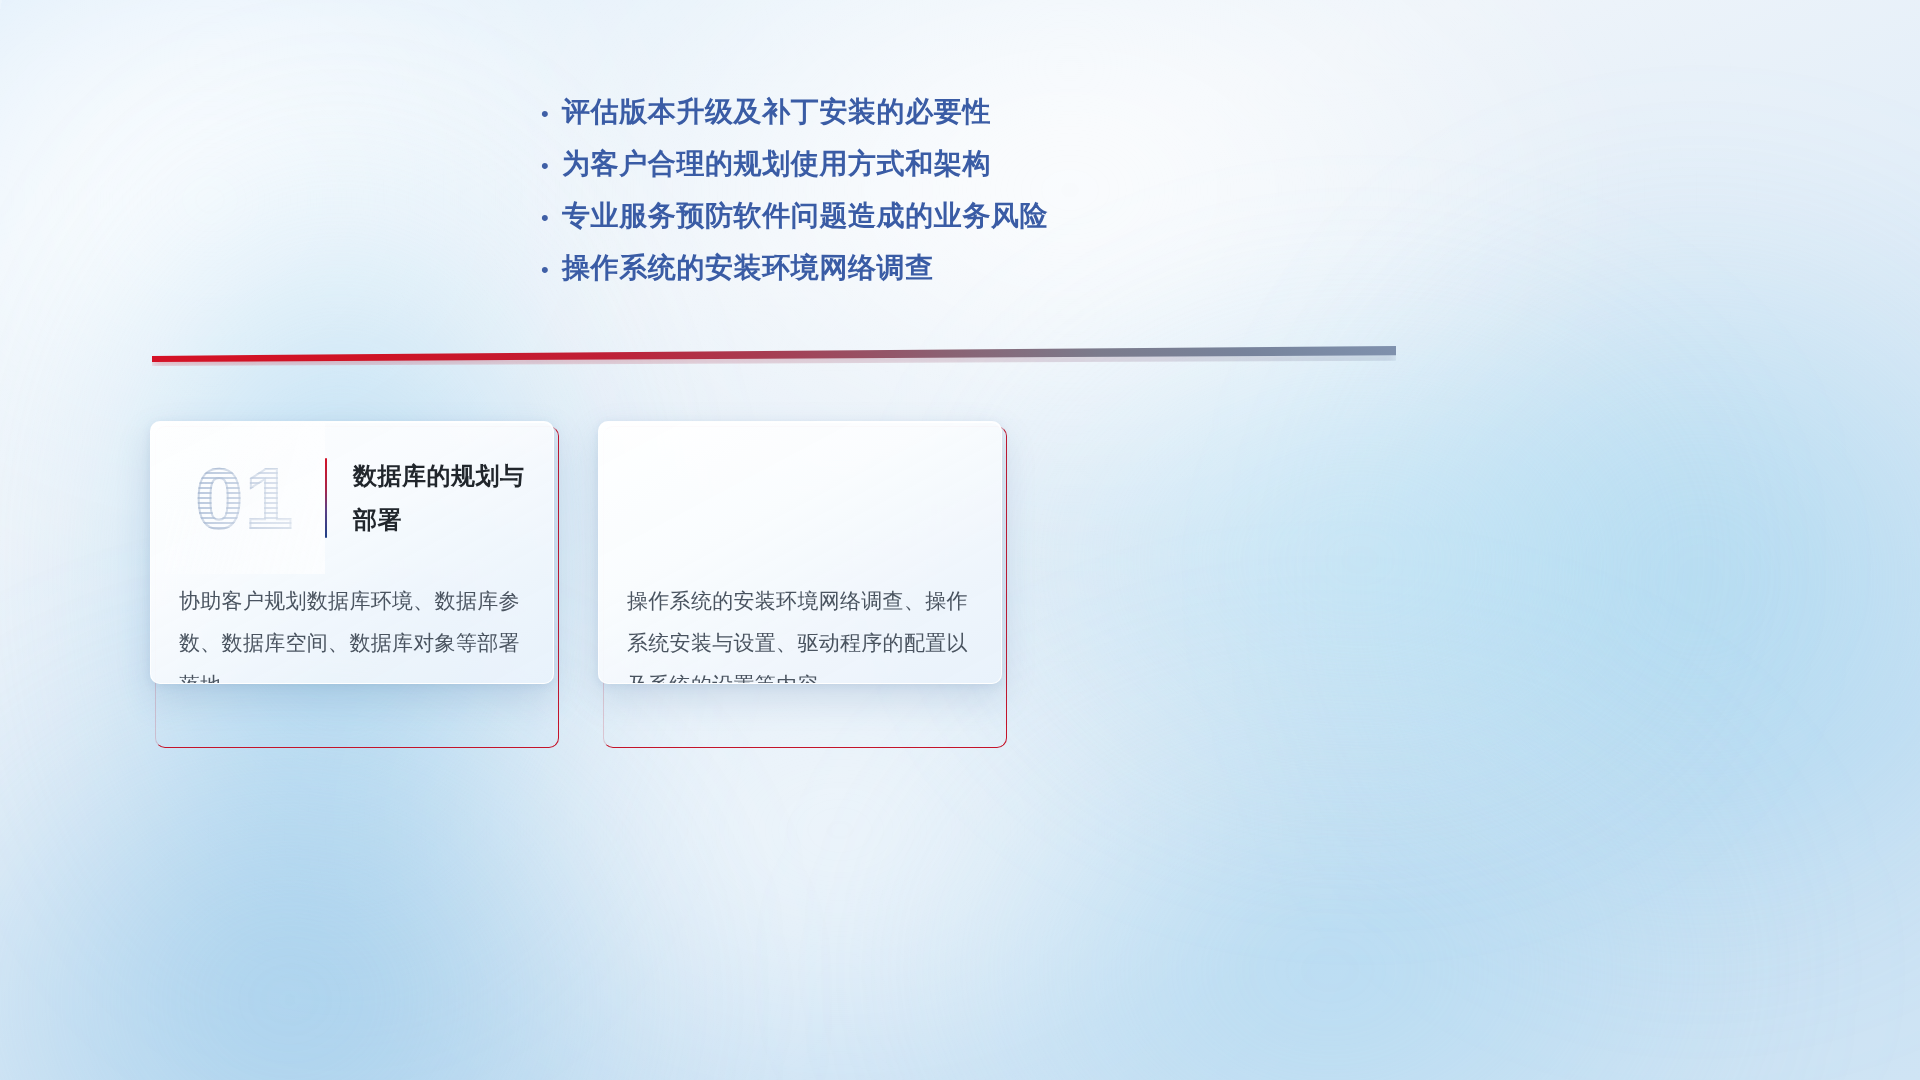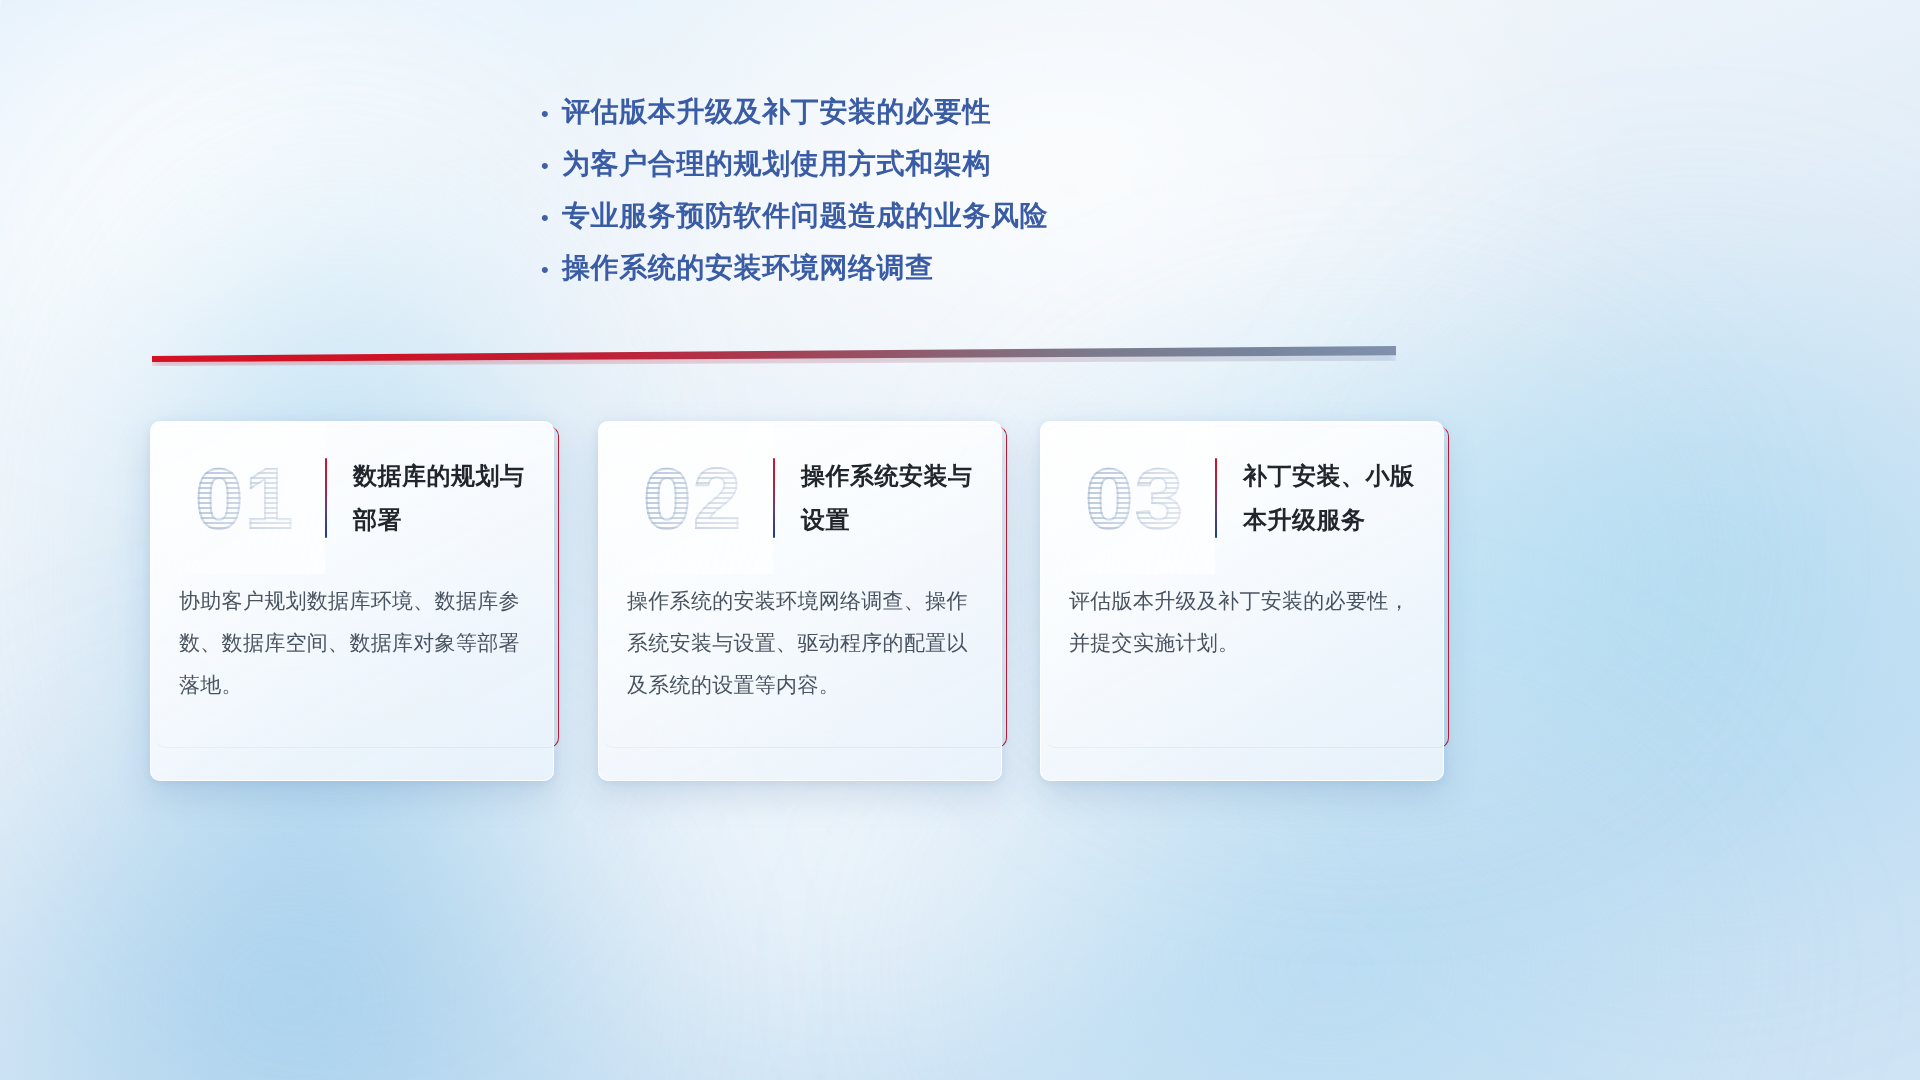--- a/index.html
+++ b/index.html
@@ -133,21 +133,21 @@
     position: absolute;
     left: 150px;
     top: 421px;
     width: 1420px;
     height: 326px;
   }
   .card {
     position: absolute;
     top: 0;
     width: 404px;
-    height: 360px;
+    height: 263px;
     border-radius: 4px;
   }
   .card-1 { left: 0px; }
   .card-2 { left: 448px; }
   .card-3 { left: 890px; }
 
   
   .card-outline {
     position: absolute;
     left: 5px; top: 5px;
@@ -297,35 +297,19 @@
           <div class="card-divider"></div>
           <div class="card-title">数据库的规划与部署</div>
         </div>
         <div class="card-body">协助客户规划数据库环境、数据库参数、数据库空间、数据库对象等部署落地。</div>
       </div>
     </div>
 
     <div class="card card-2">
       <div class="card-outline"></div>
       <div class="card-face">
-        <div class="card-head">
-          <div class="ghost-number">02</div>
-          <div class="card-divider"></div>
-          <div class="card-title">操作系统安装与设置</div>
-        </div>
         <div class="card-body">操作系统的安装环境网络调查、操作系统安装与设置、驱动程序的配置以及系统的设置等内容。</div>
       </div>
     </div>
 
-    <div class="card card-3">
-      <div class="card-outline"></div>
-      <div class="card-face">
-        <div class="card-head">
-          <div class="ghost-number">03</div>
-          <div class="card-divider"></div>
-          <div class="card-title">补丁安装、小版本升级服务</div>
-        </div>
-        <div class="card-body">评估版本升级及补丁安装的必要性，并提交实施计划。</div>
-      </div>
-    </div>
 
   </div>
 </div>
 
 </body></html>

